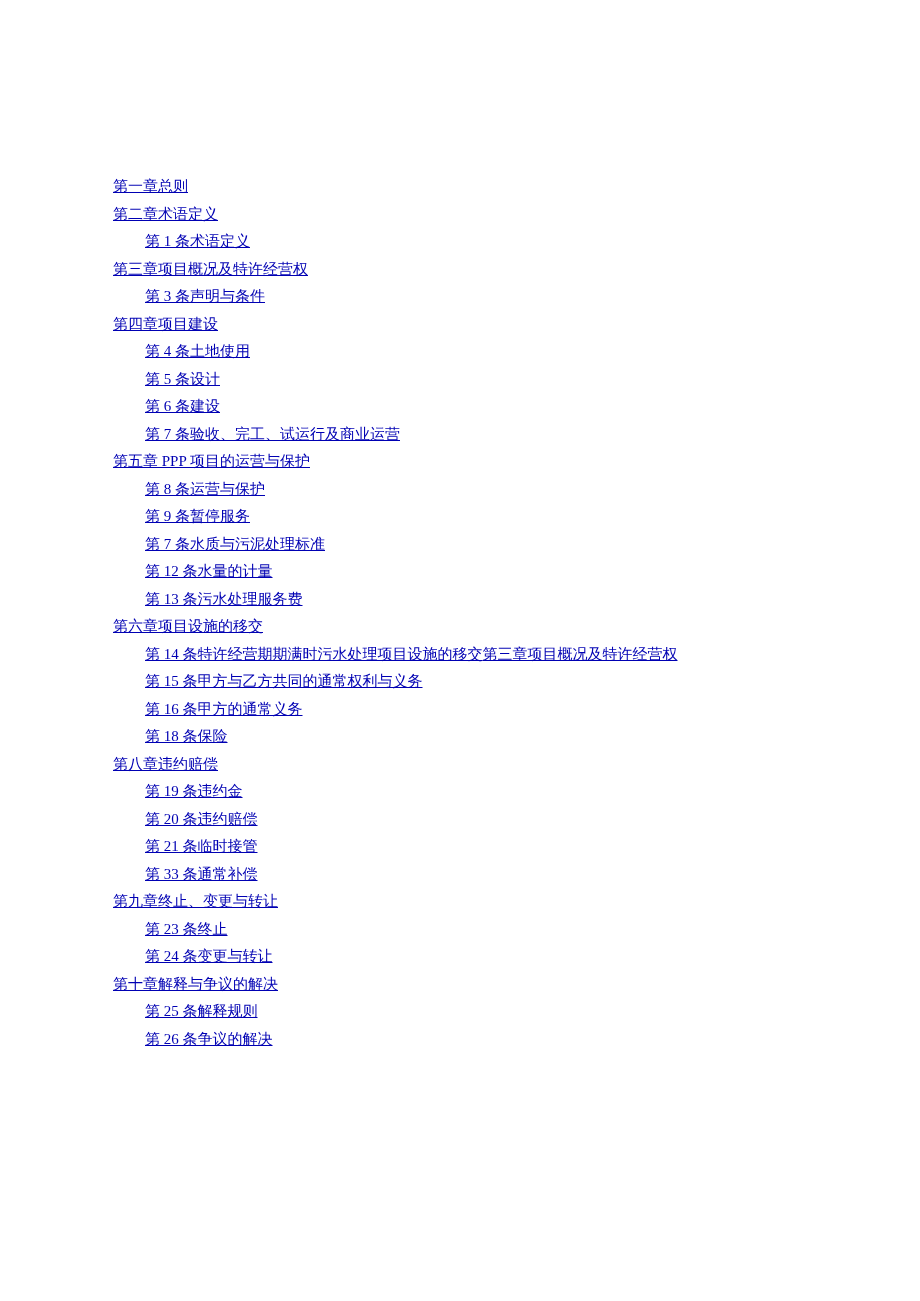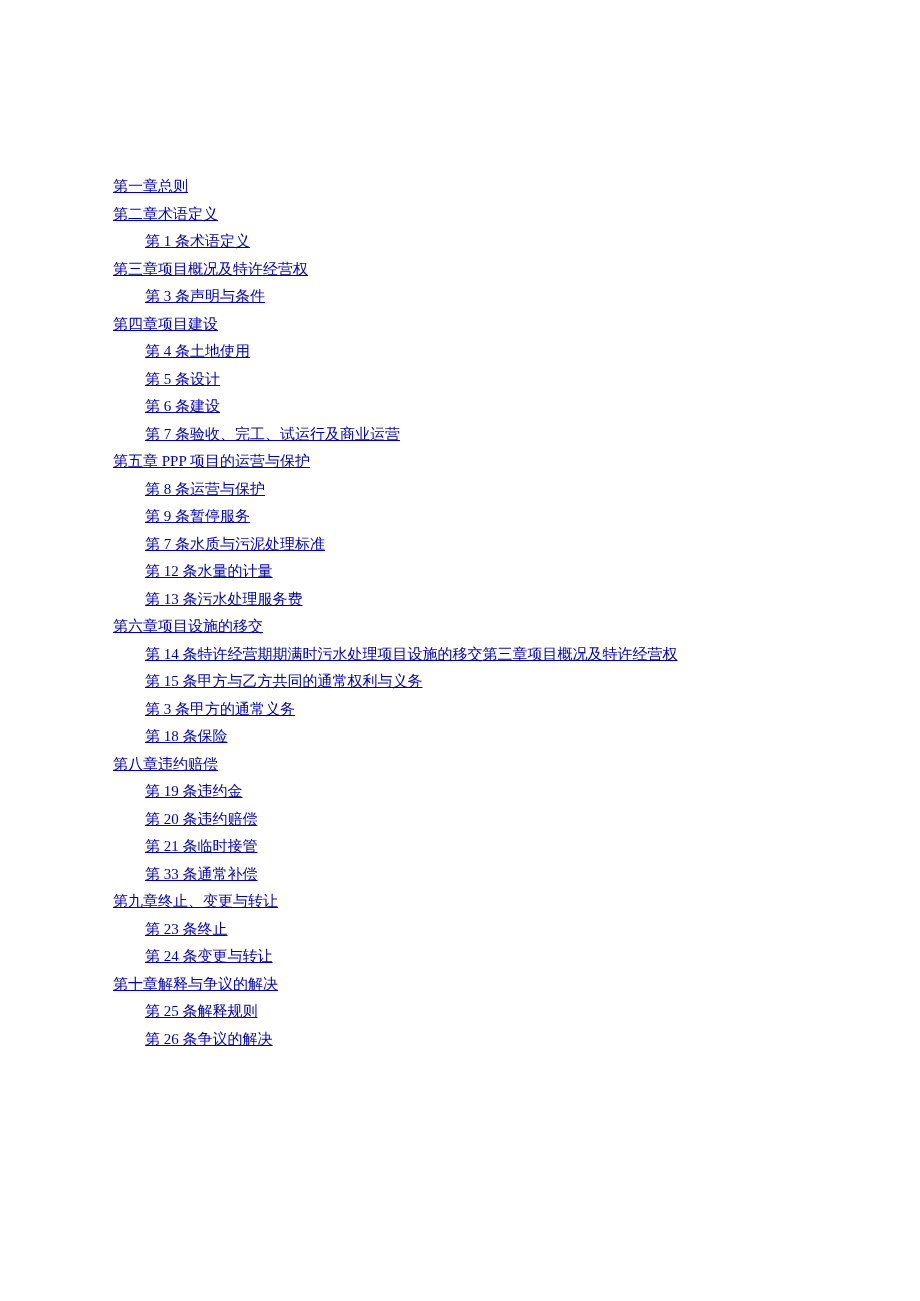--- a/index.html
+++ b/index.html
@@ -44,21 +44,21 @@
     <div class="toc-item level-1"><a href="#">第 7 条验收、完工、试运行及商业运营</a></div>
     <div class="toc-item level-0"><a href="#">第五章 PPP 项目的运营与保护</a></div>
     <div class="toc-item level-1"><a href="#">第 8 条运营与保护</a></div>
     <div class="toc-item level-1"><a href="#">第 9 条暂停服务</a></div>
     <div class="toc-item level-1"><a href="#">第 7 条水质与污泥处理标准</a></div>
     <div class="toc-item level-1"><a href="#">第 12 条水量的计量</a></div>
     <div class="toc-item level-1"><a href="#">第 13 条污水处理服务费</a></div>
     <div class="toc-item level-0"><a href="#">第六章项目设施的移交</a></div>
     <div class="toc-item level-1"><a href="#">第 14 条特许经营期期满时污水处理项目设施的移交</a><a href="#" class="chapter-link">第三章项目概况及特许经营权</a></div>
     <div class="toc-item level-1"><a href="#">第 15 条甲方与乙方共同的通常权利与义务</a></div>
-    <div class="toc-item level-1"><a href="#">第 3 条甲方的通常义务</a></div>
+    <div class="toc-item level-1"><a href="#">第 16 条甲方的通常义务</a></div>
     <div class="toc-item level-1"><a href="#">第 18 条保险</a></div>
     <div class="toc-item level-0"><a href="#">第八章违约赔偿</a></div>
     <div class="toc-item level-1"><a href="#">第 19 条违约金</a></div>
     <div class="toc-item level-1"><a href="#">第 20 条违约赔偿</a></div>
     <div class="toc-item level-1"><a href="#">第 21 条临时接管</a></div>
     <div class="toc-item level-1"><a href="#">第 33 条通常补偿</a></div>
     <div class="toc-item level-0"><a href="#">第九章终止、变更与转让</a></div>
     <div class="toc-item level-1"><a href="#">第 23 条终止</a></div>
     <div class="toc-item level-1"><a href="#">第 24 条变更与转让</a></div>
     <div class="toc-item level-0"><a href="#">第十章解释与争议的解决</a></div>

